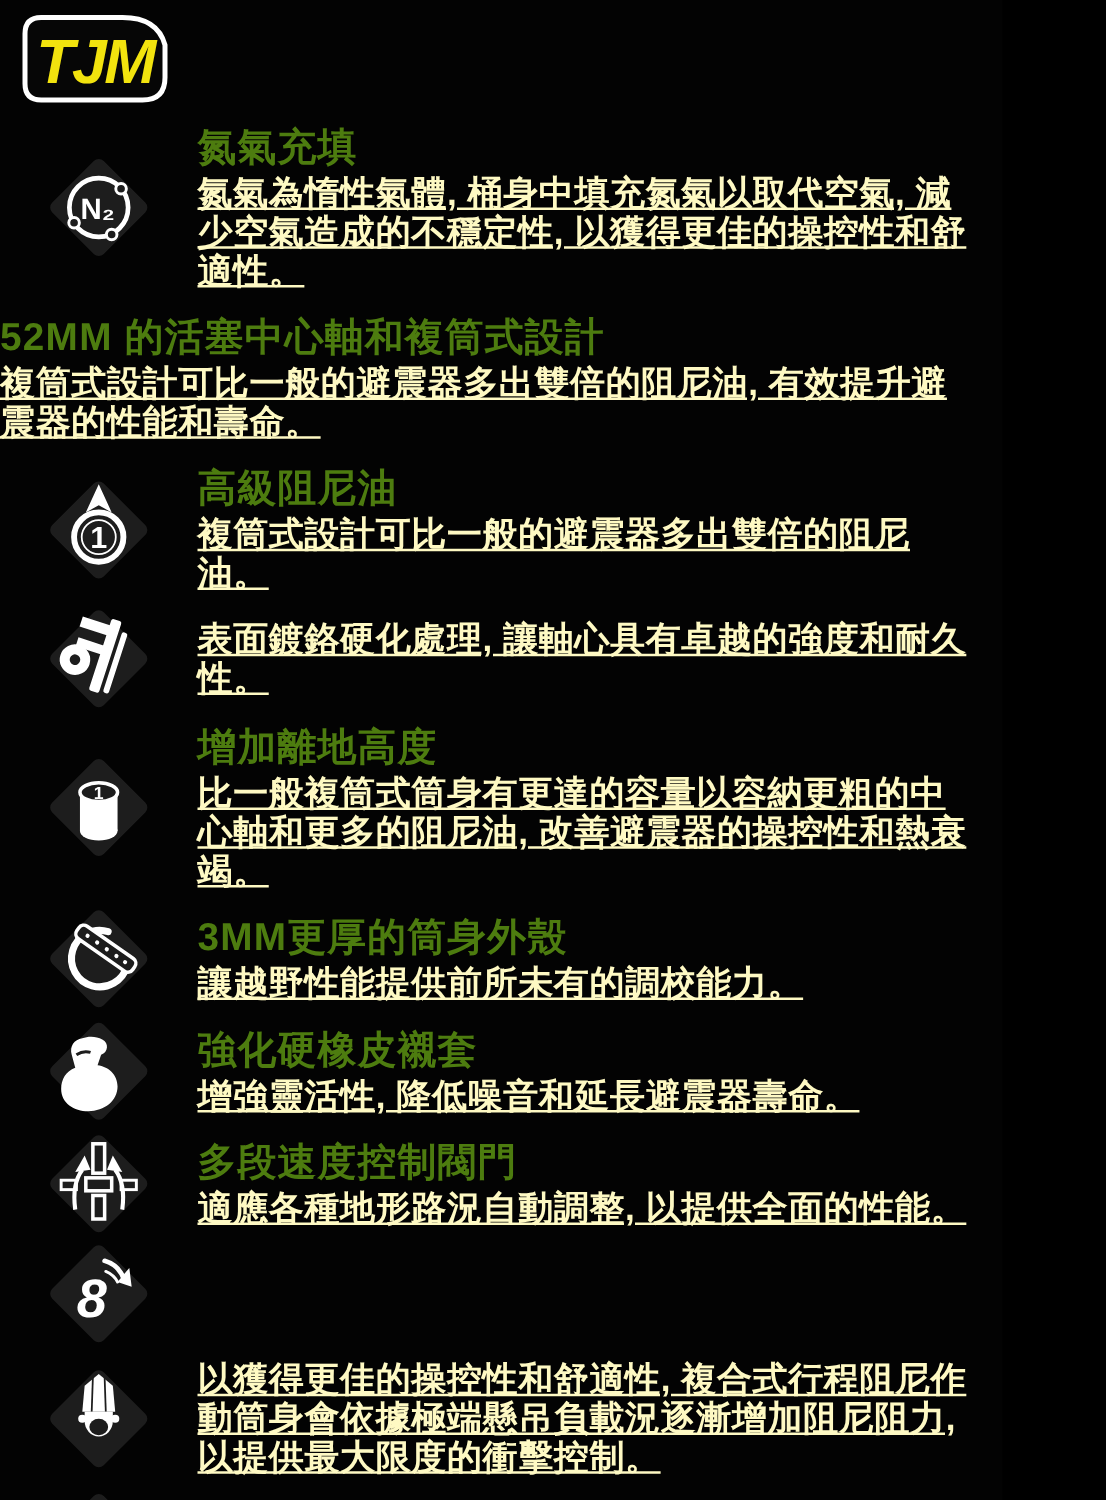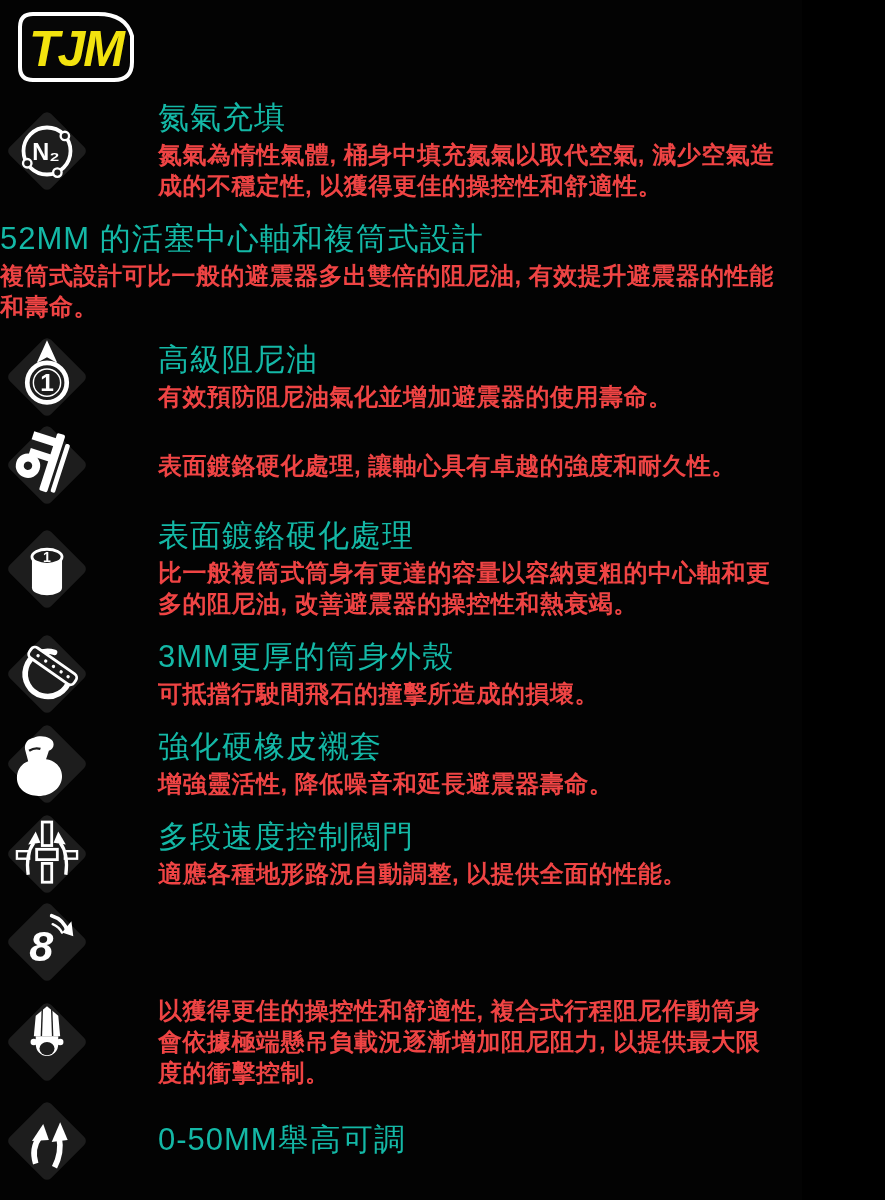--- a/index.html
+++ b/index.html
@@ -21,37 +21,38 @@
   }
 
   
   .features {
     position: absolute; top: 100px; left: 0; right: 0;
     display: flex; flex-direction: column; gap: 20px;
   }
   .feature { display: flex; align-items: center; }
   .icon-cell {
     flex: 0 0 158px; width: 158px;
-    display: flex; align-items: center;
+    display: flex; justify-content: center; align-items: center;
   }
   .glyph { width: 94px; height: 94px; margin: -14px 0; display: block; }
   .text-cell { flex: 1; padding-right: 26px; }
   .feature h2 {
     margin: 0 0 3px 0;
-    color: #14b8a6;
+    color: #4d7c0f;
     font-size: 31px; line-height: 36px;
-    font-weight: normal;
+    font-weight: bold;
     letter-spacing: 1px;
   }
   .feature p {
     margin: 0;
-    color: #ef4444;
-    font-size: 24px; line-height: 31px;
+    color: #fef9c3;
+    font-size: 28px; line-height: 31px;
     font-weight: 600;
     letter-spacing: 0.5px;
+    text-decoration: underline;
   }
   svg text { font-family: "Liberation Sans", "DejaVu Sans", sans-serif; }
 </style>
 </head>
 <body>
 
 <div class="page">
 
   <div class="logo-wrap">
     <svg width="124" height="74" viewBox="0 0 124 74">
@@ -91,21 +92,21 @@
         <svg class="glyph" viewBox="0 0 100 100">
           <rect x="19" y="19" width="62" height="62" rx="6" transform="rotate(45 50 50)" fill="#1D1D1D"></rect>
           <polygon points="50,11 39,35 50,29 61,35" fill="#fff"></polygon>
           <circle cx="50" cy="56" r="21" fill="none" stroke="#fff" stroke-width="5"></circle>
           <circle cx="50" cy="56" r="14.5" fill="none" stroke="#fff" stroke-width="1.5"></circle>
           <text x="50" y="65" font-size="26" font-weight="bold" fill="#fff" text-anchor="middle">1</text>
         </svg>
       </div>
       <div class="text-cell">
         <h2>高級阻尼油</h2>
-        <p>有效預防阻尼油氣化並增加避震器的使用壽命。</p>
+        <p>複筒式設計可比一般的避震器多出雙倍的阻尼油。</p>
       </div>
     </section>
 
     <section class="feature">
       <div class="icon-cell">
         <svg class="glyph" viewBox="0 0 100 100">
           <rect x="19" y="19" width="62" height="62" rx="6" transform="rotate(45 50 50)" fill="#1D1D1D"></rect>
           <g transform="rotate(18 50 50)">
             <rect x="50" y="14" width="9" height="64" rx="2" fill="#fff"></rect>
             <rect x="62" y="22" width="5" height="54" rx="2" fill="#fff"></rect>
@@ -125,21 +126,21 @@
       <div class="icon-cell">
         <svg class="glyph" viewBox="0 0 100 100">
           <rect x="19" y="19" width="62" height="62" rx="6" transform="rotate(45 50 50)" fill="#1D1D1D"></rect>
           <rect x="34" y="37" width="32" height="33" fill="#fff"></rect>
           <ellipse cx="50" cy="70" rx="16" ry="8" fill="#fff"></ellipse>
           <ellipse cx="50" cy="37" rx="16" ry="8" fill="#1D1D1D" stroke="#fff" stroke-width="3"></ellipse>
           <text x="50" y="43" font-size="15" font-weight="bold" fill="#fff" text-anchor="middle">1</text>
         </svg>
       </div>
       <div class="text-cell">
-        <h2>表面鍍鉻硬化處理</h2>
+        <h2>增加離地高度</h2>
         <p>比一般複筒式筒身有更達的容量以容納更粗的中心軸和更多的阻尼油, 改善避震器的操控性和熱衰竭。</p>
       </div>
     </section>
 
     <section class="feature">
       <div class="icon-cell">
         <svg class="glyph" viewBox="0 0 100 100">
           <rect x="19" y="19" width="62" height="62" rx="6" transform="rotate(45 50 50)" fill="#1D1D1D"></rect>
           <path d="M 58 27 A 24 24 0 1 0 74 56" fill="none" stroke="#fff" stroke-width="6" stroke-linecap="round"></path>
           <g transform="rotate(35 50 50)">
@@ -147,21 +148,21 @@
             <circle cx="31" cy="39.5" r="1.8" fill="#fff"></circle>
             <circle cx="41" cy="39.5" r="1.8" fill="#fff"></circle>
             <circle cx="51" cy="39.5" r="1.8" fill="#fff"></circle>
             <circle cx="61" cy="39.5" r="1.8" fill="#fff"></circle>
             <circle cx="70" cy="39.5" r="1.8" fill="#fff"></circle>
           </g>
         </svg>
       </div>
       <div class="text-cell">
         <h2>3MM更厚的筒身外殼</h2>
-        <p>可抵擋行駛間飛石的撞擊所造成的損壞。</p>
+        <p>讓越野性能提供前所未有的調校能力。</p>
       </div>
     </section>
 
     <section class="feature">
       <div class="icon-cell">
         <svg class="glyph" viewBox="0 0 100 100">
           <rect x="19" y="19" width="62" height="62" rx="6" transform="rotate(45 50 50)" fill="#1D1D1D"></rect>
           <path d="M36 22 c-7 1 -11 7 -9 14 l3 11 c-8 3 -12 10 -12 18 0 12 11 19 23 19 14 0 25 -9 25 -21 0 -10 -8 -17 -17 -18 l3 -9 c6 -2 7 -10 1 -13 -5 -3 -12 -3 -17 -1 z" fill="#fff"></path>
           <path d="M31 36 q 6 -4 12 -2" fill="none" stroke="#1D1D1D" stroke-width="2.5"></path>
         </svg>

